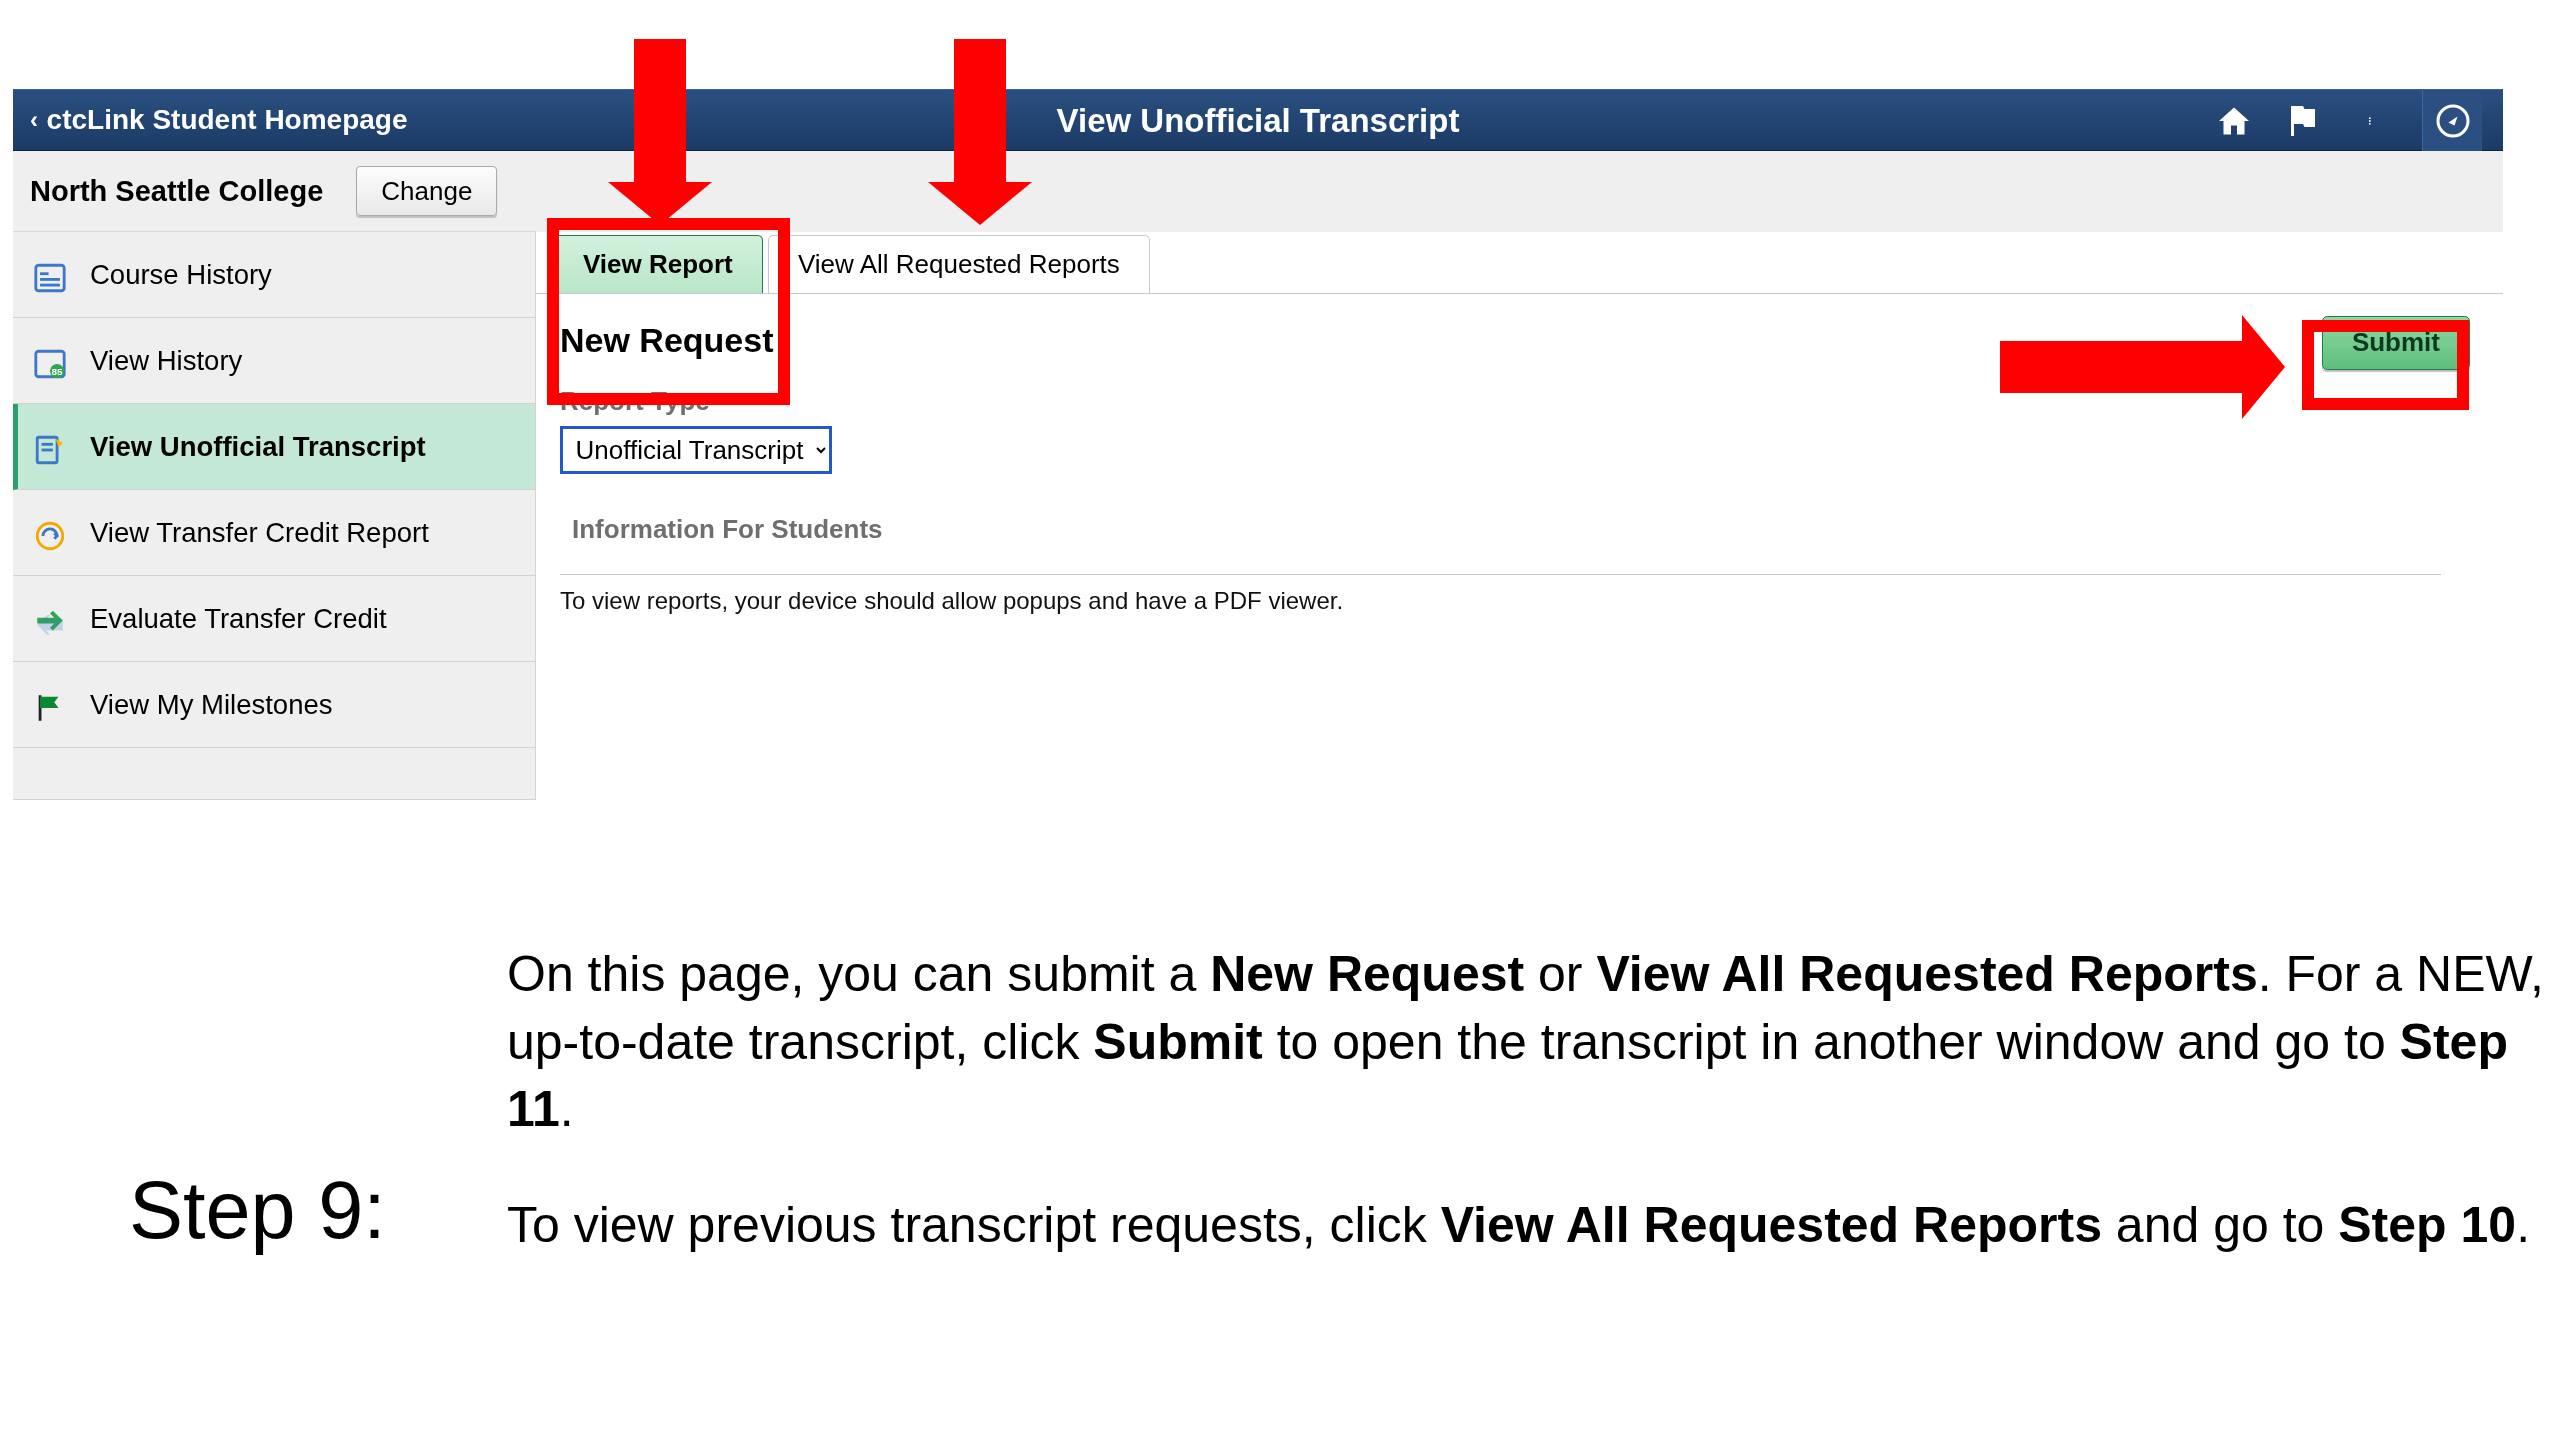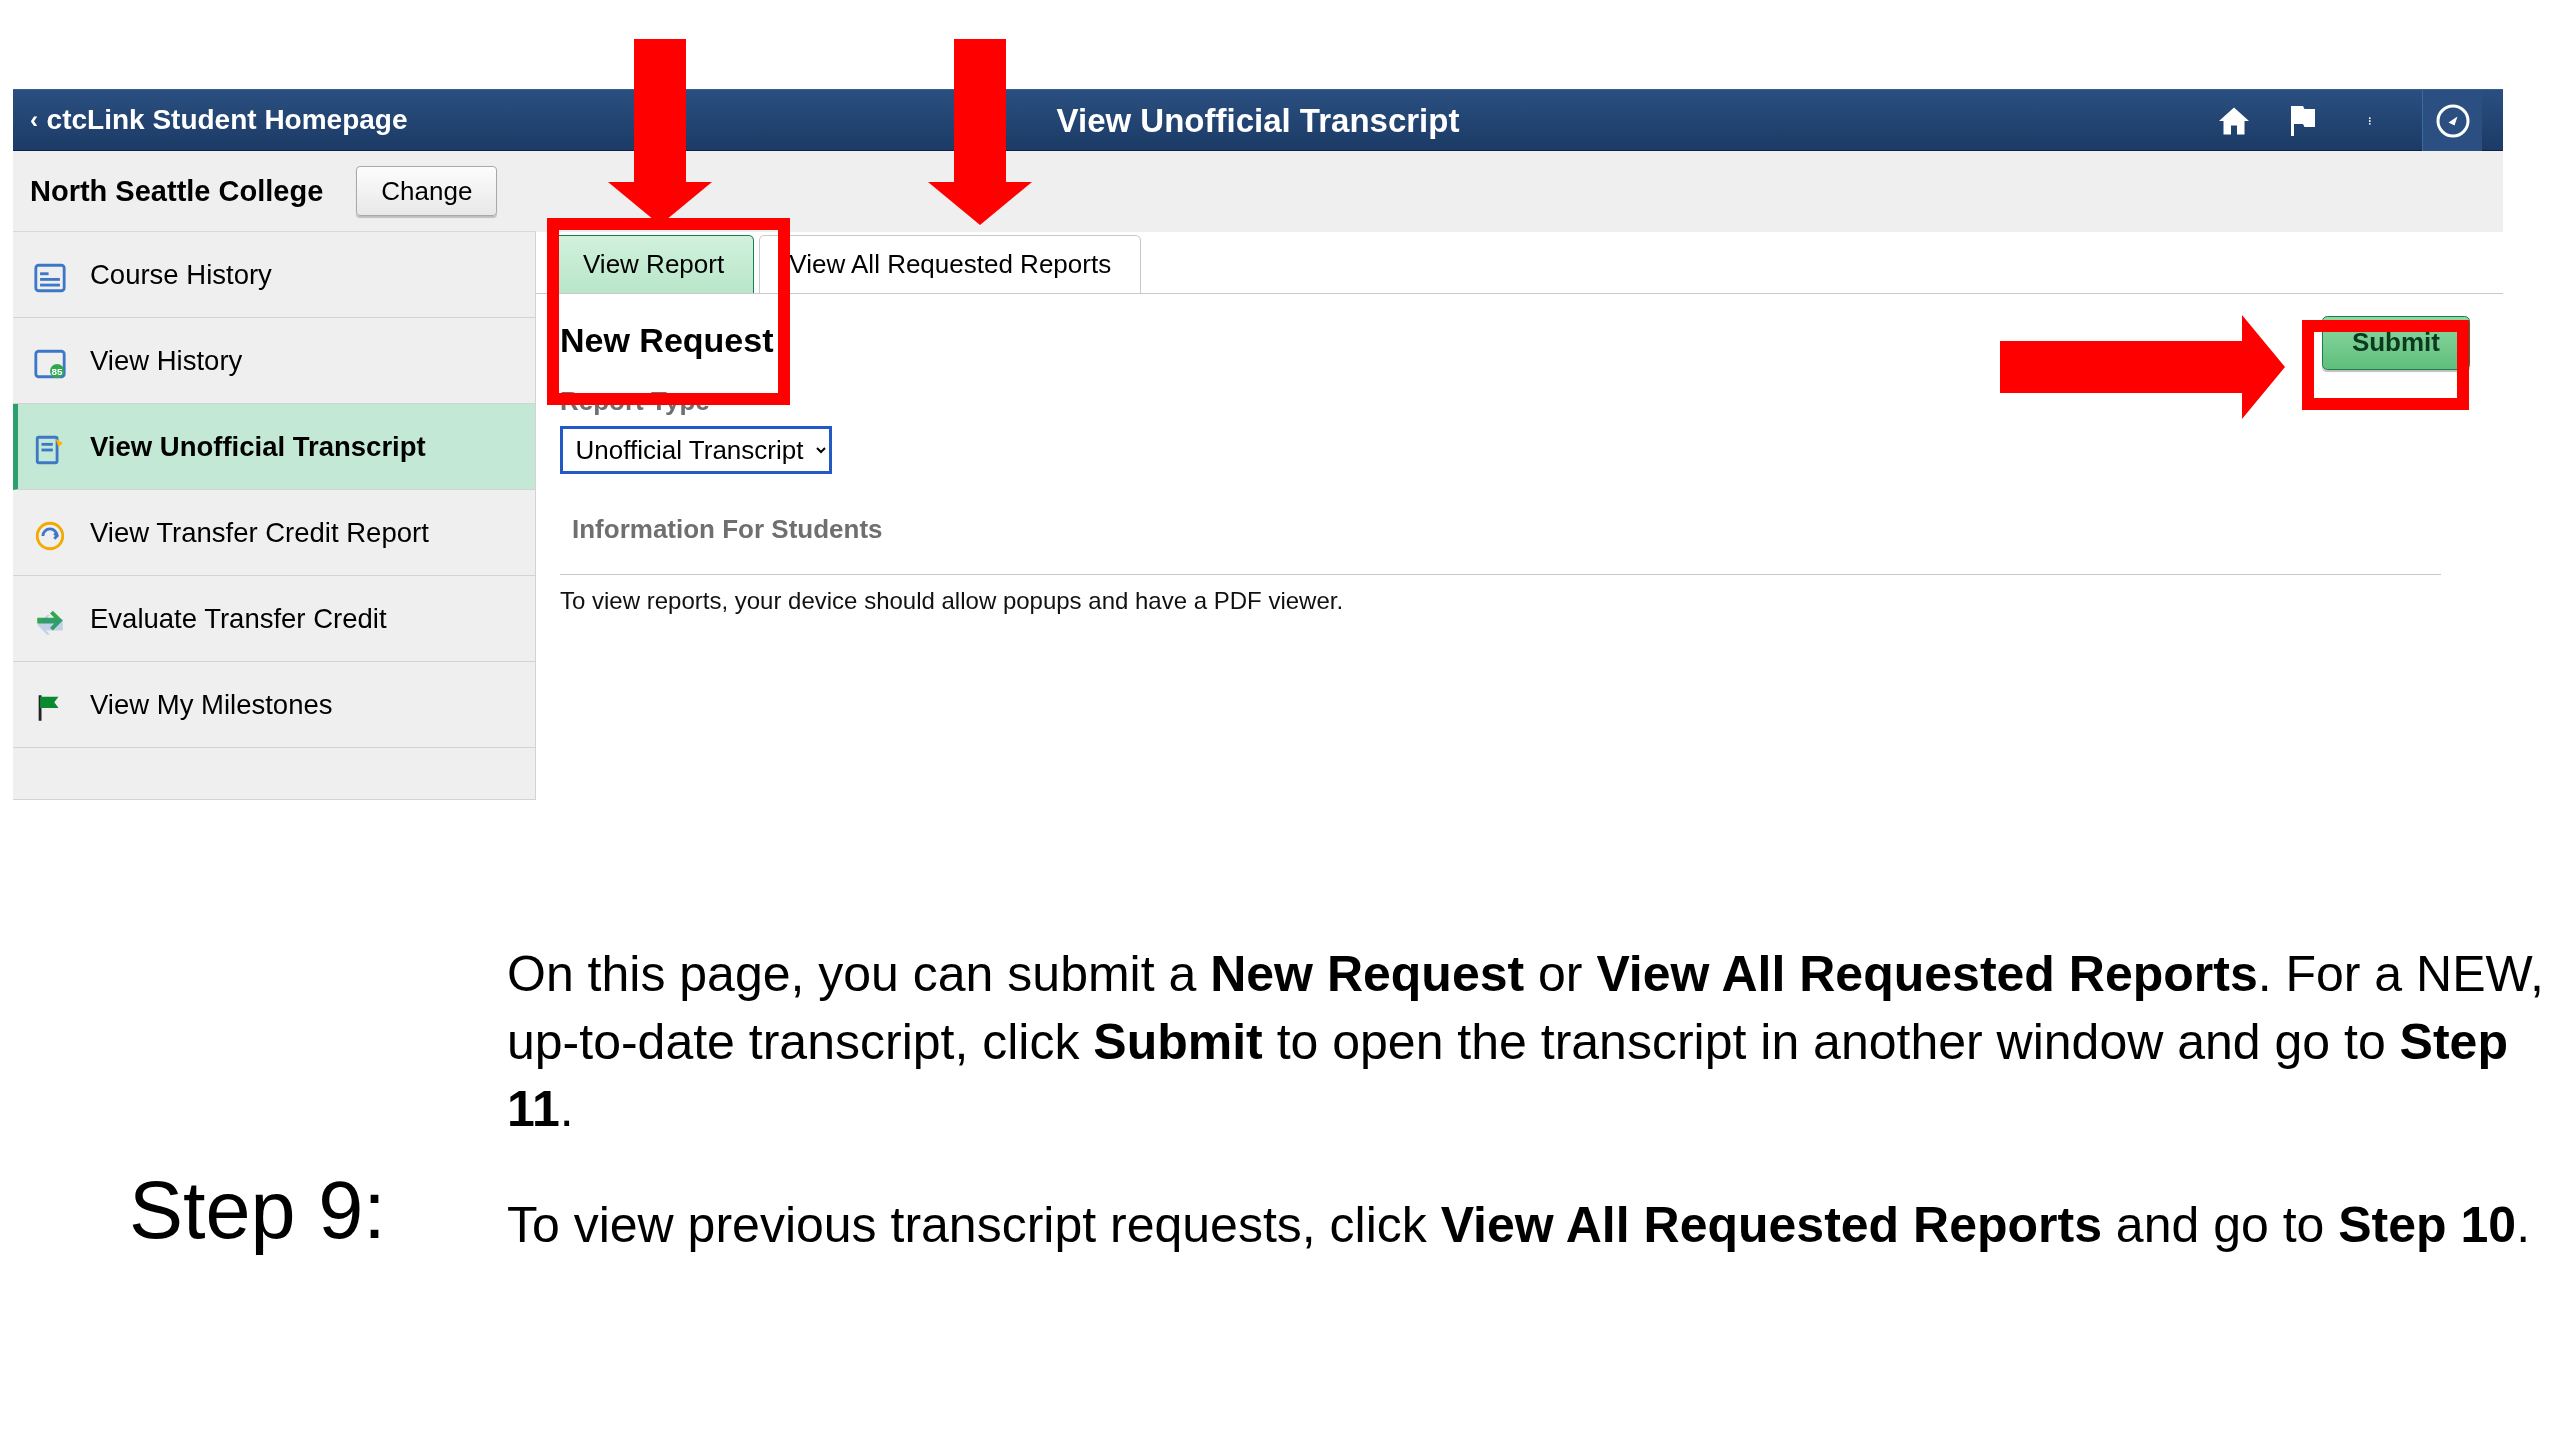--- a/index.html
+++ b/index.html
@@ -93,21 +93,21 @@
   .tab {
     height: 58px; display: flex; align-items: center; justify-content: center;
     border: 0.9px solid #9f9f9f; border-bottom: none;
     border-radius: 5.2px 5.2px 0 0;
     font-size: 26px; padding: 0 29px; margin-right: 5.2px;
     cursor: pointer;
   }
   .tab.active {
     background: linear-gradient(#d2f1dc, #b8e6c9);
     border-color: #1a7f4a;
-    font-weight: normal;
+    font-weight: bold;
   }
   .tab.inactive { background: #fff; border-color: #c9c9c9; }
 
   .main-body { position: relative; padding: 10.3px 24px 0 24px; }
   .new-request-heading { font-size: 34px; font-weight: bold; margin: 17px 0 12px 0; }
   .label-grey { font-size: 26px; color: #6f6f6f; font-weight: bold; margin: 26px 0 8.6px 0; }
   .select-wrap select {
     border: 3.4px solid #2259c4; font-size: 26px; padding: 5.2px 8.6px;
     background: #fff;
   }

